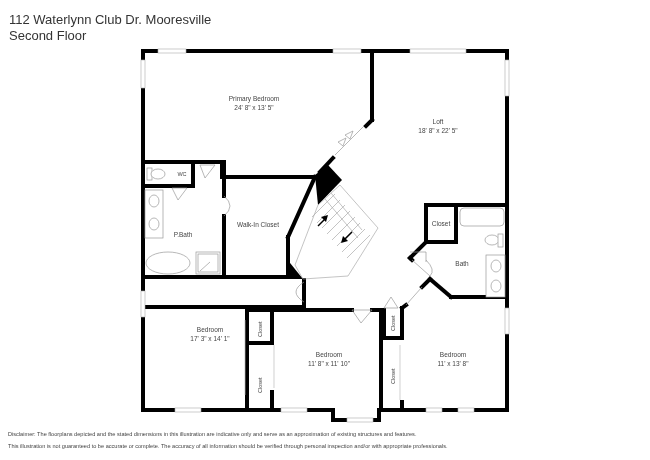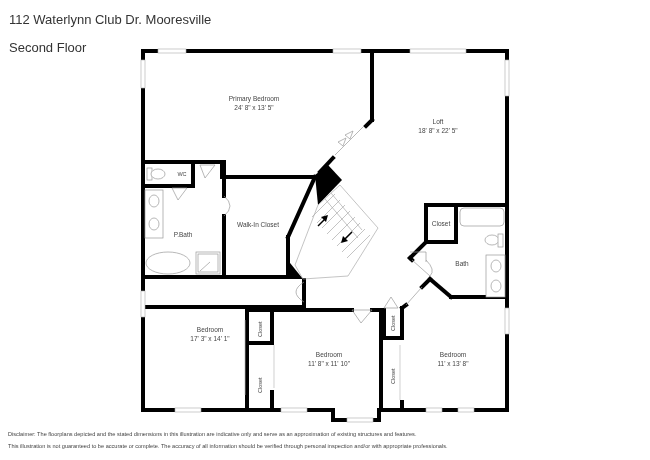--- a/index.html
+++ b/index.html
@@ -1,19 +1,19 @@
 <!DOCTYPE html>
 <html><head>
 <meta charset="utf-8">
 <style>
   html, body { margin: 0; padding: 0; background: #ffffff; }
   body { width: 650px; height: 460px; position: relative; overflow: hidden; font-family: "Liberation Sans", sans-serif; color: #333; }
   .hdr { position: absolute; left: 9px; font-size: 13px; color: #333; }
   .hdr.l1 { top: 12px; }
-  .hdr.l2 { top: 40px; }
+  .hdr.l2 { top: 28px; }
   svg.plan { position: absolute; left: 0; top: 0; }
   .lbl { font-family: "Liberation Sans", sans-serif; font-size: 6.5px; fill: #444; }
   .lbl-small { font-family: "Liberation Sans", sans-serif; font-size: 5.5px; fill: #444; }
   .disc { position: absolute; left: 8px; font-size: 5.6px; color: #444; white-space: nowrap; }
   .disc.d1 { top: 431px; }
   .disc.d2 { top: 443px; }
 </style>
 </head>
 <body>
 

